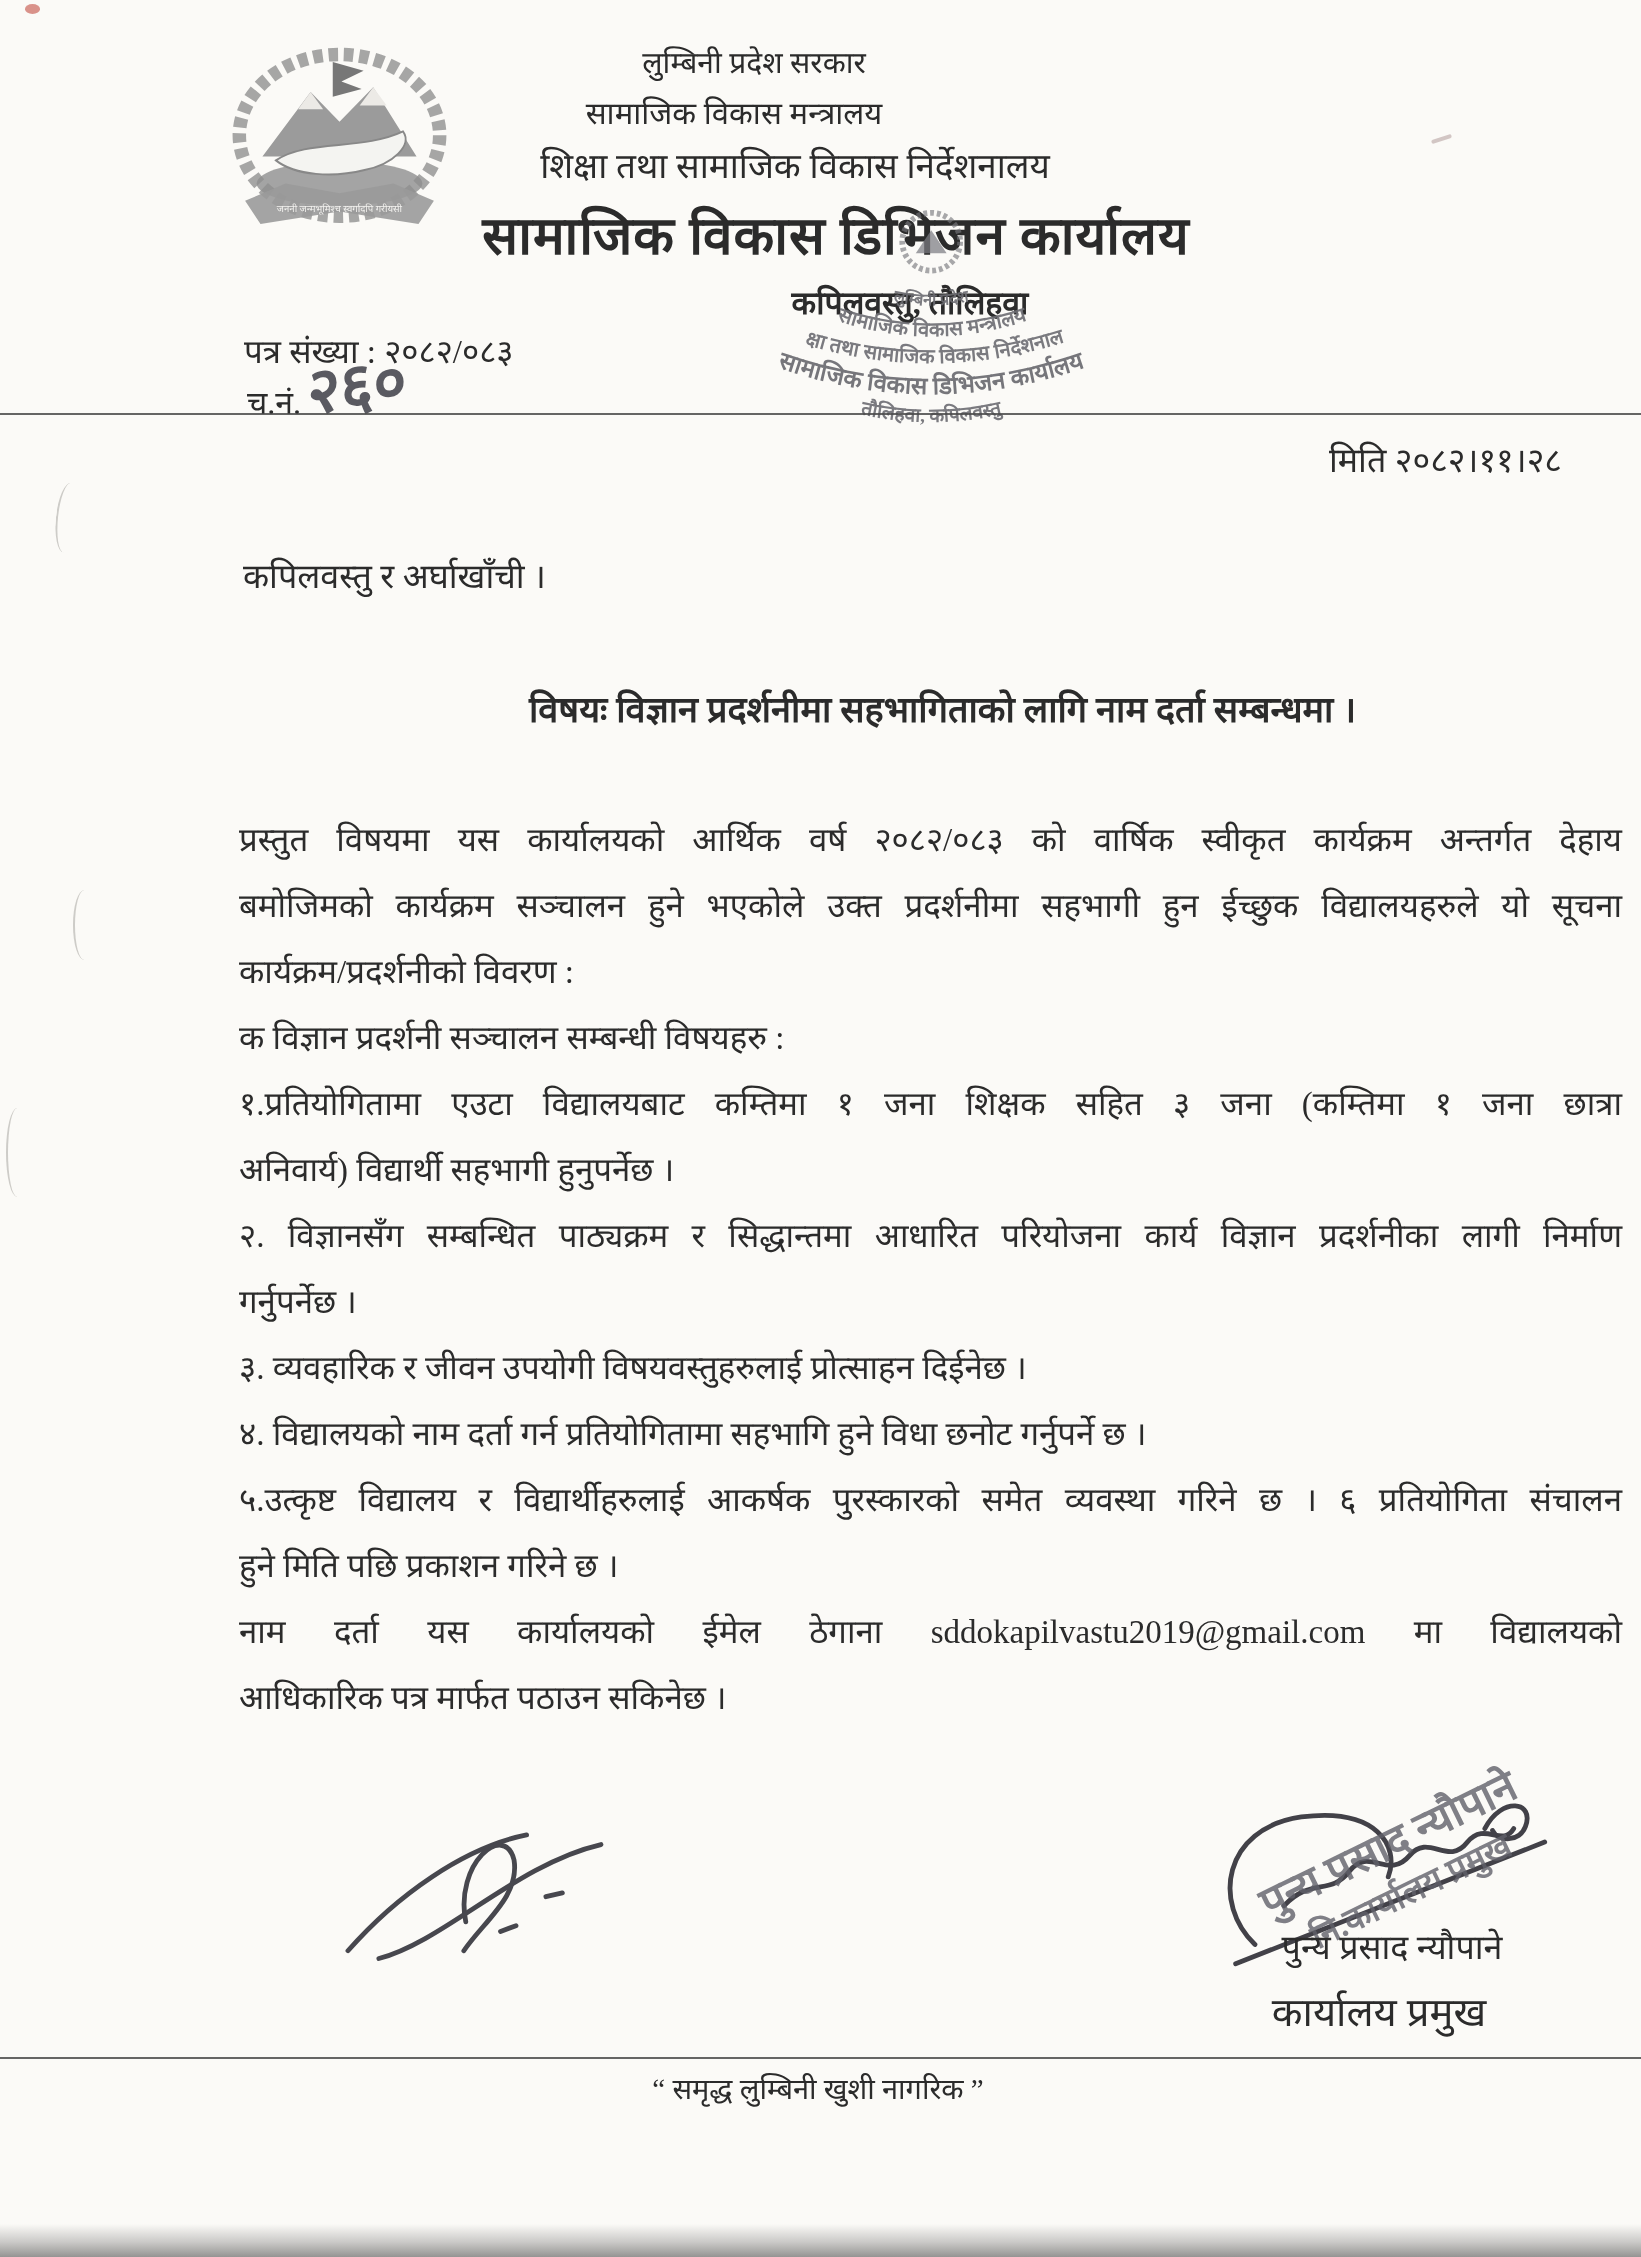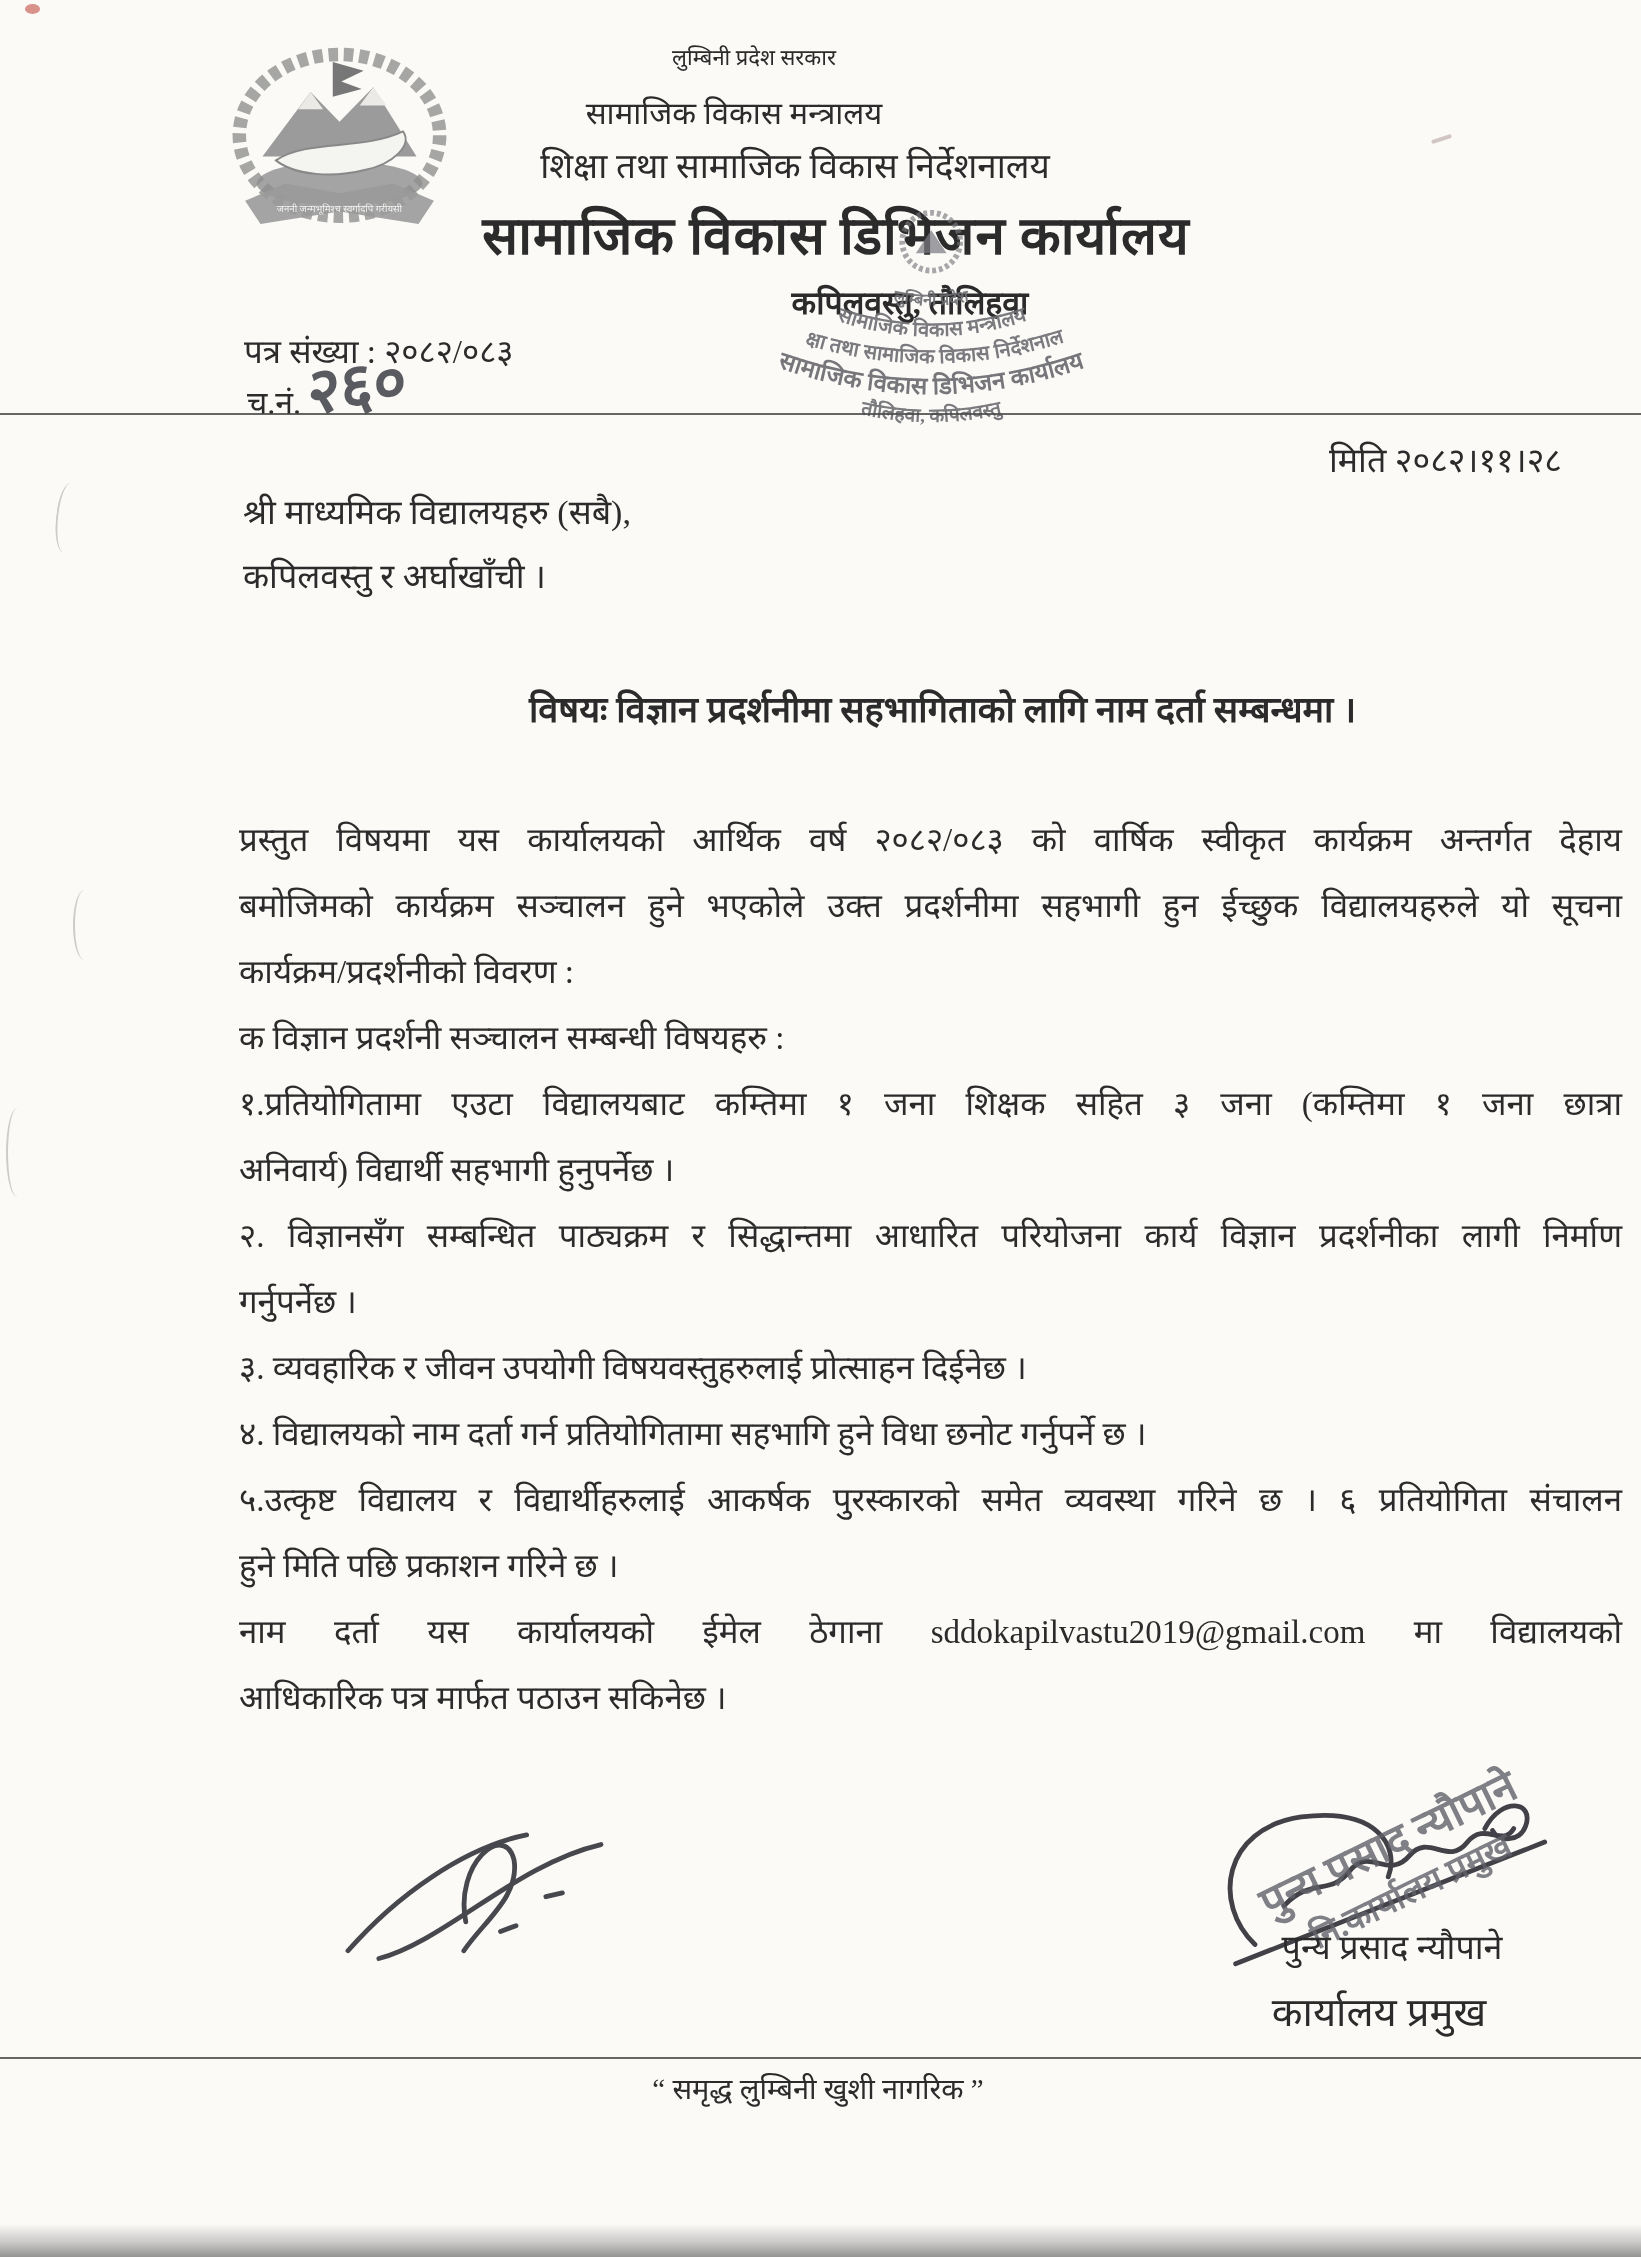--- a/index.html
+++ b/index.html
@@ -6,21 +6,21 @@
   .page{
     position:relative; width:1641px; height:2257px; overflow:hidden;
     background:#fbfaf7;
     font-family:"Liberation Serif","DejaVu Serif",serif;
     color:#2b2b2b;
   }
   .abs{position:absolute; white-space:nowrap;}
   .ctr{transform:translateX(-50%);}
 
   
-  .gov1{left:754px; top:41px;  font-size:22px;}
+  .gov1{left:754px; top:41px;  font-size:30px;}
   .gov2{left:734px; top:91px;  font-size:31px;}
   .gov3{left:795px; top:141px; font-size:35px;}
   .office-title{left:836px; top:197px; font-size:53px; font-weight:600; letter-spacing:1px;}
   .office-loc{left:910px; top:280px; font-size:32px; font-weight:600;}
 
   .emblem-svg{position:absolute; left:218px; top:39px;}
   .seal-svg{position:absolute; left:742px; top:207px; opacity:.9;}
 
   
   .refno{left:244px; top:328px; font-size:33px;}
@@ -125,21 +125,20 @@
   </svg>
 
   <div class="abs refno">पत्र संख्या : २०८२/०८३</div>
   <div class="abs chno">च.नं.</div>
   <div class="abs chno-hand">२६०</div>
 
   <div class="rule rule-top"></div>
 
   <div class="abs date-line">मिति २०८२।११।२८</div>
 
-  <div class="abs to1">श्री माध्यमिक विद्यालयहरु (सबै),</div>
   <div class="abs to2">कपिलवस्तु र अर्घाखाँची ।</div>
 
   <div class="abs subject">विषयः विज्ञान प्रदर्शनीमा सहभागिताको लागि नाम दर्ता सम्बन्धमा ।</div>
 
   <div class="body-block">
     <div class="bline full">प्रस्तुत विषयमा यस कार्यालयको आर्थिक वर्ष २०८२/०८३ को वार्षिक स्वीकृत कार्यक्रम अन्तर्गत देहाय</div>
     <div class="bline full">बमोजिमको कार्यक्रम सञ्चालन हुने भएकोले उक्त प्रदर्शनीमा सहभागी हुन ईच्छुक विद्यालयहरुले यो सूचना</div>
     <div class="bline">कार्यक्रम/प्रदर्शनीको विवरण :</div>
     <div class="bline">क विज्ञान प्रदर्शनी सञ्चालन सम्बन्धी विषयहरु :</div>
     <div class="bline full">१.प्रतियोगितामा एउटा विद्यालयबाट कम्तिमा १ जना शिक्षक सहित ३ जना (कम्तिमा १ जना छात्रा</div>

